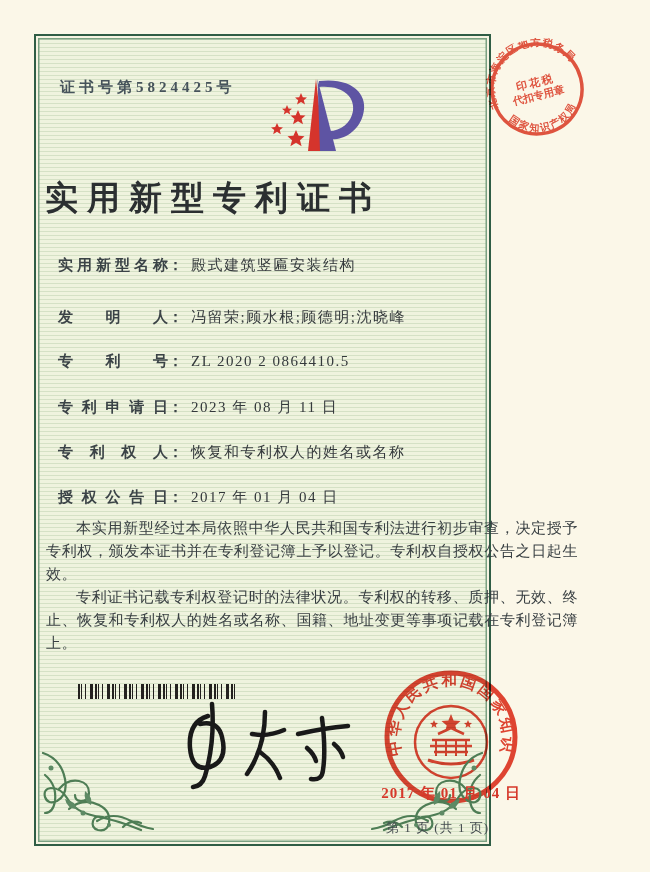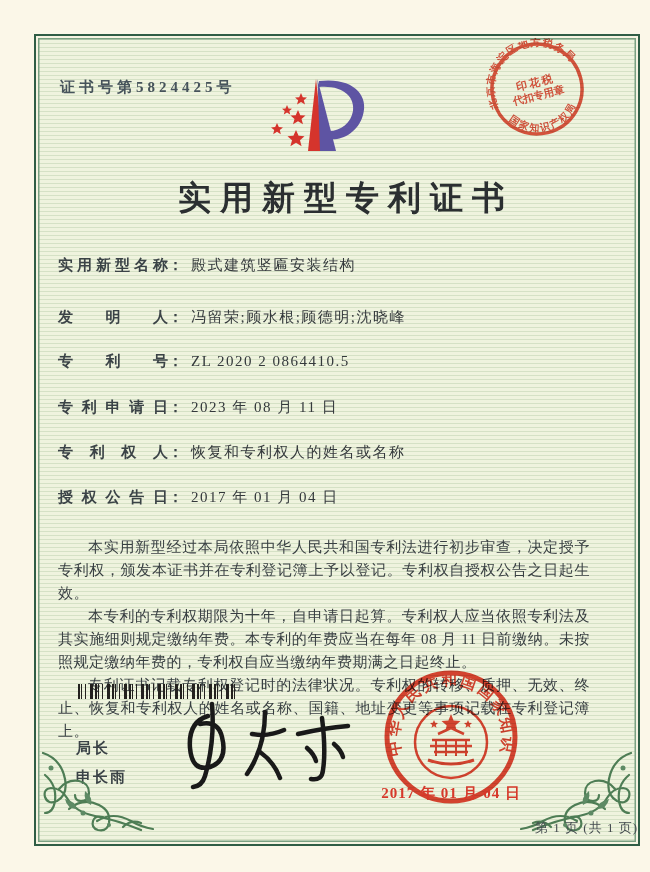--- a/index.html
+++ b/index.html
@@ -5,47 +5,47 @@
   * { margin:0; padding:0; box-sizing:border-box; }
   html,body { width:650px; height:872px; }
   body {
     background:#fbf7e8;
     font-family:"Liberation Serif","DejaVu Serif",serif;
     position:relative;
     overflow:hidden;
     color:#3a4145;
   }
   .frame {
-    position:absolute; left:34px; top:34px; width:606px; height:812px;
+    position:absolute; left:34px; top:34px; width:457px; height:812px;
     border:2.5px solid #2f5d45;
     box-shadow: inset 0 0 0 2px #f6f4e2, inset 0 0 0 3.5px #7aa182;
     background-color:#eff3de;
     background-image:repeating-linear-gradient(0deg,
       rgba(120,160,110,0.22) 0px, rgba(120,160,110,0.22) 1px,
       rgba(255,255,255,0) 1px, rgba(255,255,255,0) 4px);
   }
   .cert-number {
     position:absolute; left:24px; top:42px;
     font-size:15px; letter-spacing:4px; color:#46535b; font-weight:bold;
   }
   .logo { position:absolute; left:209px; top:37px; }
   .title {
     position:absolute; left:0; top:140px; width:100%;
-    text-align:center; font-size:33px; font-weight:bold;
-    letter-spacing:9px; color:#2b2f31; text-indent:9px;padding-left:9px;
+    text-align:left; font-size:33px; font-weight:bold;
+    letter-spacing:9px; color:#2b2f31; text-indent:9px;
   }
   .field { position:absolute; left:22px; font-size:15px; white-space:nowrap; }
   .jlabel { display:inline-flex; justify-content:space-between; width:110px;
     font-weight:bold; color:#3b4347; vertical-align:bottom; }
   .jlabel i { font-style:normal; }
   .colon { font-weight:bold; color:#3b4347; padding-right:8px; }
   .fvalue { letter-spacing:1.5px; color:#34393c;text-align:center; }
   .paras {
-    position:absolute; left:22px; top:481px; width:532px;
-    font-size:15px; line-height:23px; text-align:justify; color:#383f42;margin-top:19px;
+    position:absolute; left:10px; top:481px; width:532px;
+    font-size:15px; line-height:23px; text-align:justify; color:#383f42;
   }
   .paras p { text-indent:2em; letter-spacing:0.5px; }
   .barcode {
     position:absolute; left:42px; top:648px; width:158px; height:15px;
     background:repeating-linear-gradient(90deg,
       #23211e 0 2px, transparent 2px 3px,
       #23211e 3px 4px, transparent 4px 7px,
       #23211e 7px 8px, transparent 8px 12px,
       #23211e 12px 15px, transparent 15px 17px);
   }
@@ -139,30 +139,25 @@
         <i>授</i>
         <i>权</i>
         <i>公</i>
         <i>告</i>
         <i>日</i>
       </span><span class="colon">：</span><span class="fvalue">2017 年 01 月 04 日</span>
   </div>
 
   <div class="paras">
     <p>本实用新型经过本局依照中华人民共和国专利法进行初步审查，决定授予专利权，颁发本证书并在专利登记簿上予以登记。专利权自授权公告之日起生效。</p>
-    <p>本专利的专利权期限为十年，自申请日起算。专利权人应当依照专利法及其实施细则规定缴纳年费。本专利的年费应当在每年 08 月 11 日前缴纳。未按照规定缴纳年费的，专利权自应当缴纳年费期满之日起终止。</p>
     <p>专利证书记载专利权登记时的法律状况。专利权的转移、质押、无效、终止、恢复和专利权人的姓名或名称、国籍、地址变更等事项记载在专利登记簿上。</p>
   </div>
 
   <div class="barcode"></div>
 
-  <div class="director">
-    <div>局长</div>
-    <div>申长雨</div>
-  </div>
 
   <svg class="sig" width="190" height="100" viewBox="0 0 190 100">
     <g fill="none" stroke="#191919" stroke-width="4.5" stroke-linecap="round" stroke-linejoin="round">
       <path d="M38,20 q-20,6 -18,32 q2,24 20,19 q18,-6 12,-30 q-4,-17 -22,-13"></path>
       <path d="M42,8 q3,38 -7,72 q-3,10 -12,11"></path>
       <path d="M95,16 q0,36 -18,62"></path>
       <path d="M82,38 q16,3 32,-4"></path>
       <path d="M90,56 q14,10 20,26"></path>
       <path d="M128,38 q26,-6 50,-8"></path>
       <path d="M152,22 q4,32 1,52 q-1,11 -12,9"></path>

